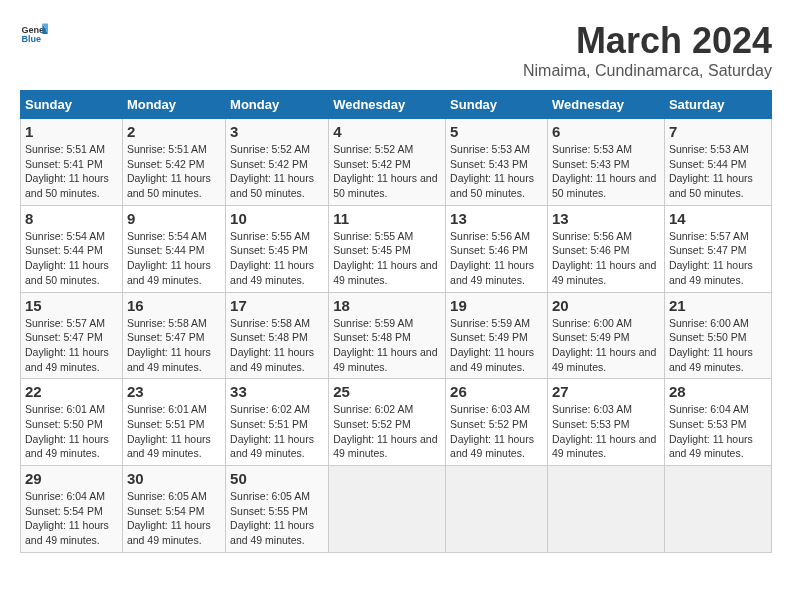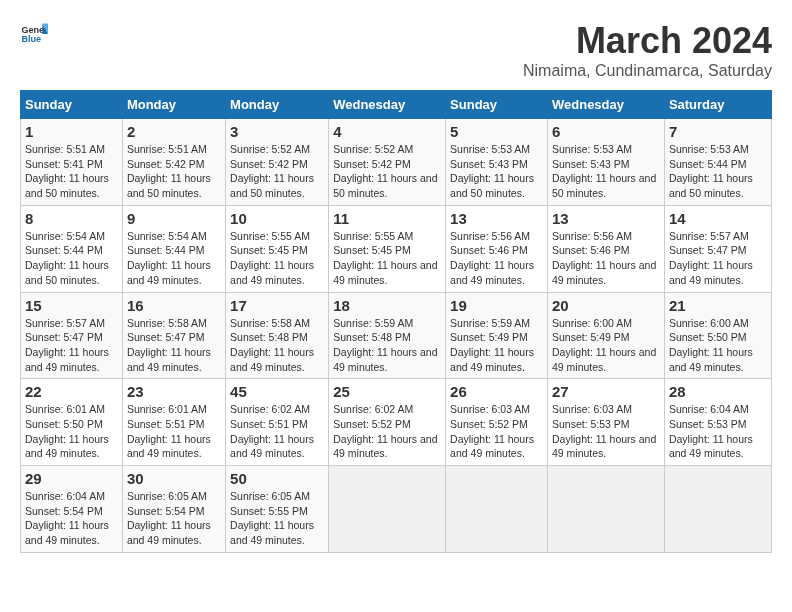--- a/index.html
+++ b/index.html
@@ -293,21 +293,21 @@
       </td>
         <td>
         <span class="day-number">23</span>
         <div class="day-info">
           Sunrise: 6:01 AM<br>
           Sunset: 5:51 PM<br>
           Daylight: 11 hours and 49 minutes.
         </div>
       </td>
         <td>
-        <span class="day-number">45</span>
+        <span class="day-number">33</span>
         <div class="day-info">
           Sunrise: 6:02 AM<br>
           Sunset: 5:51 PM<br>
           Daylight: 11 hours and 49 minutes.
         </div>
       </td>
         <td>
         <span class="day-number">25</span>
         <div class="day-info">
           Sunrise: 6:02 AM<br>

